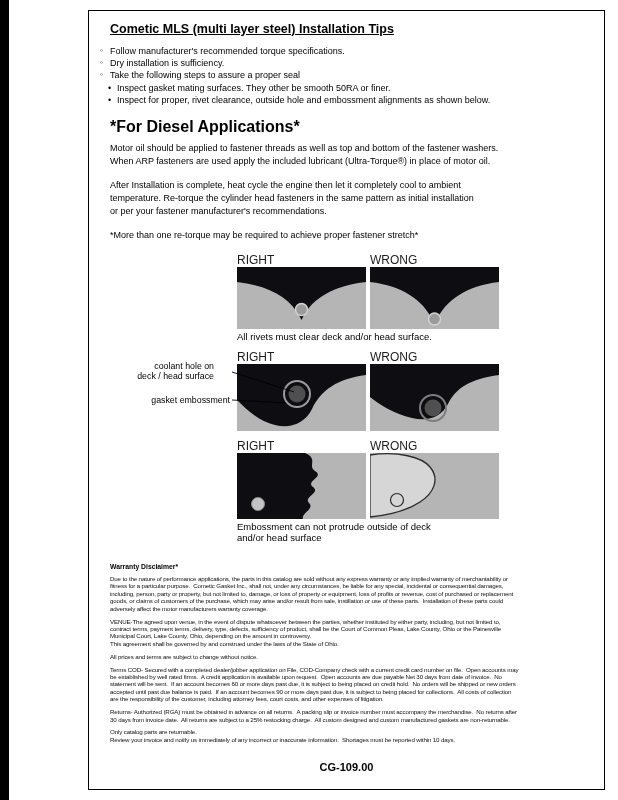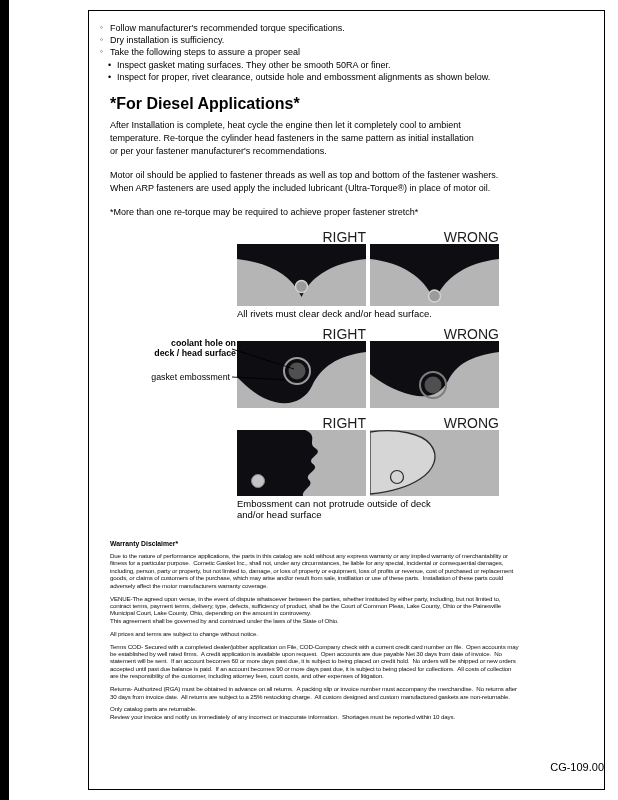--- a/index.html
+++ b/index.html
@@ -19,52 +19,53 @@
   .bullets{margin-left:-10px;}
   .bullet{display:flex;font-size:9px;line-height:12.2px;}
   .bullet .marker{flex:0 0 10px;width:10px;font-size:8px;}
   .bullet.sub{margin-left:8px;}
   .bullet.sub .marker{flex:0 0 9px;width:9px;font-size:9px;}
   .diesel-heading{font-size:16px;font-weight:bold;margin-top:12px;margin-bottom:6px;}
   .para{font-size:9px;line-height:13px;white-space:pre-line;max-width:472px;margin-bottom:11px;}
   .diagrams{margin-top:2px;}
   .diag-row{position:relative;margin-bottom:8px;}
   .diag-headers{display:flex;gap:4px;margin-left:127px;width:262px;}
-  .diag-headers span{width:129px;text-align:right;font-size:14px;line-height:14px;color:#1c1c1c;}
+  .diag-headers span{width:129px;text-align:left;font-size:12px;line-height:14px;color:#1c1c1c;}
   .diag-panels{display:flex;gap:4px;margin-left:127px;}
   .diag-panels svg{display:block;}
   .diag-caption{margin-left:127px;font-size:9.5px;line-height:11px;margin-top:2px;white-space:pre-line;}
   .lbl{position:absolute;font-size:8.8px;line-height:9.6px;text-align:right;white-space:pre-line;}
-  .lbl-hole{top:12px;left:32px;width:94px;font-weight:bold;}
+  .lbl-hole{top:12px;left:10px;width:94px;}
   .lbl-emb{top:46px;left:8px;width:112px;}
   .connectors{position:absolute;left:0;top:0;pointer-events:none;}
   .connectors line{stroke:#000;stroke-width:0.9;}
   .disclaimer{margin-top:20px;}
   .disclaimer-heading{font-size:6.8px;font-weight:bold;margin-bottom:5px;}
   .fine{font-size:6.2px;line-height:7.4px;letter-spacing:-0.15px;white-space:pre;margin-bottom:5.5px;color:#111;}
-  .footer{position:absolute;bottom:16px;left:0;right:0;text-align:right;font-size:11px;}
+  .footer{position:absolute;bottom:16px;left:0;right:0;text-align:center;font-size:11px;font-weight:bold;}
   
   .p-bg{fill:var(--panel-grey);}
   .p-black{fill:var(--shape-black);}
   .rivet{fill:var(--rivet-grey);stroke:#d4d4d4;stroke-width:1.4;}
   .hole{fill:var(--hole-grey);}
   .ring{fill:none;stroke:#9c9c9c;stroke-width:2;}
   .ring-w{fill:none;stroke:#7d7d7d;stroke-width:2;}
   .hole-light{fill:#c4c4c4;stroke:#8a8a8a;stroke-width:1;}
   .p-light{fill:var(--light-shape);stroke:#2b2b2b;stroke-width:1.3;}
   .hole-outline{fill:var(--light-shape);stroke:#2b2b2b;stroke-width:1.2;}
 </style>
 </head>
 <body>
 
 <div class="binding-strip"></div>
 
 <div class="frame">
   <div class="inner">
 
+    <div class="title">Cometic MLS (multi layer steel) Installation Tips</div>
 
     <div class="bullets">
       <div class="bullet">
         <span class="marker">◦</span>
         <span>Follow manufacturer's recommended torque specifications.</span>
       </div>
       <div class="bullet">
         <span class="marker">◦</span>
         <span>Dry installation is sufficiency.</span>
       </div>
@@ -76,25 +77,25 @@
         <span class="marker">•</span>
         <span>Inspect gasket mating surfaces.  They other be smooth 50RA or finer.</span>
       </div>
       <div class="bullet sub">
         <span class="marker">•</span>
         <span>Inspect for proper, rivet clearance, outside hole and embossment alignments as shown below.</span>
       </div>
     </div>
 
     <div class="diesel-heading">*For Diesel Applications*</div>
+    <div class="para">Motor oil should be applied to fastener threads as well as top and bottom of the fastener washers.
+When ARP fasteners are used apply the included lubricant (Ultra-Torque®) in place of motor oil.</div>
     <div class="para">After Installation is complete, heat cycle the engine then let it completely cool to ambient
 temperature. Re-torque the cylinder head fasteners in the same pattern as initial installation
 or per your fastener manufacturer's recommendations.</div>
-    <div class="para">Motor oil should be applied to fastener threads as well as top and bottom of the fastener washers.
-When ARP fasteners are used apply the included lubricant (Ultra-Torque®) in place of motor oil.</div>
     <div class="para">*More than one re-torque may be required to achieve proper fastener stretch*</div>
 
     <div class="diagrams">
 
       <div class="diag-row">
         <div class="diag-headers">
           <span>RIGHT</span>
           <span>WRONG</span>
         </div>
         <div class="diag-panels">

